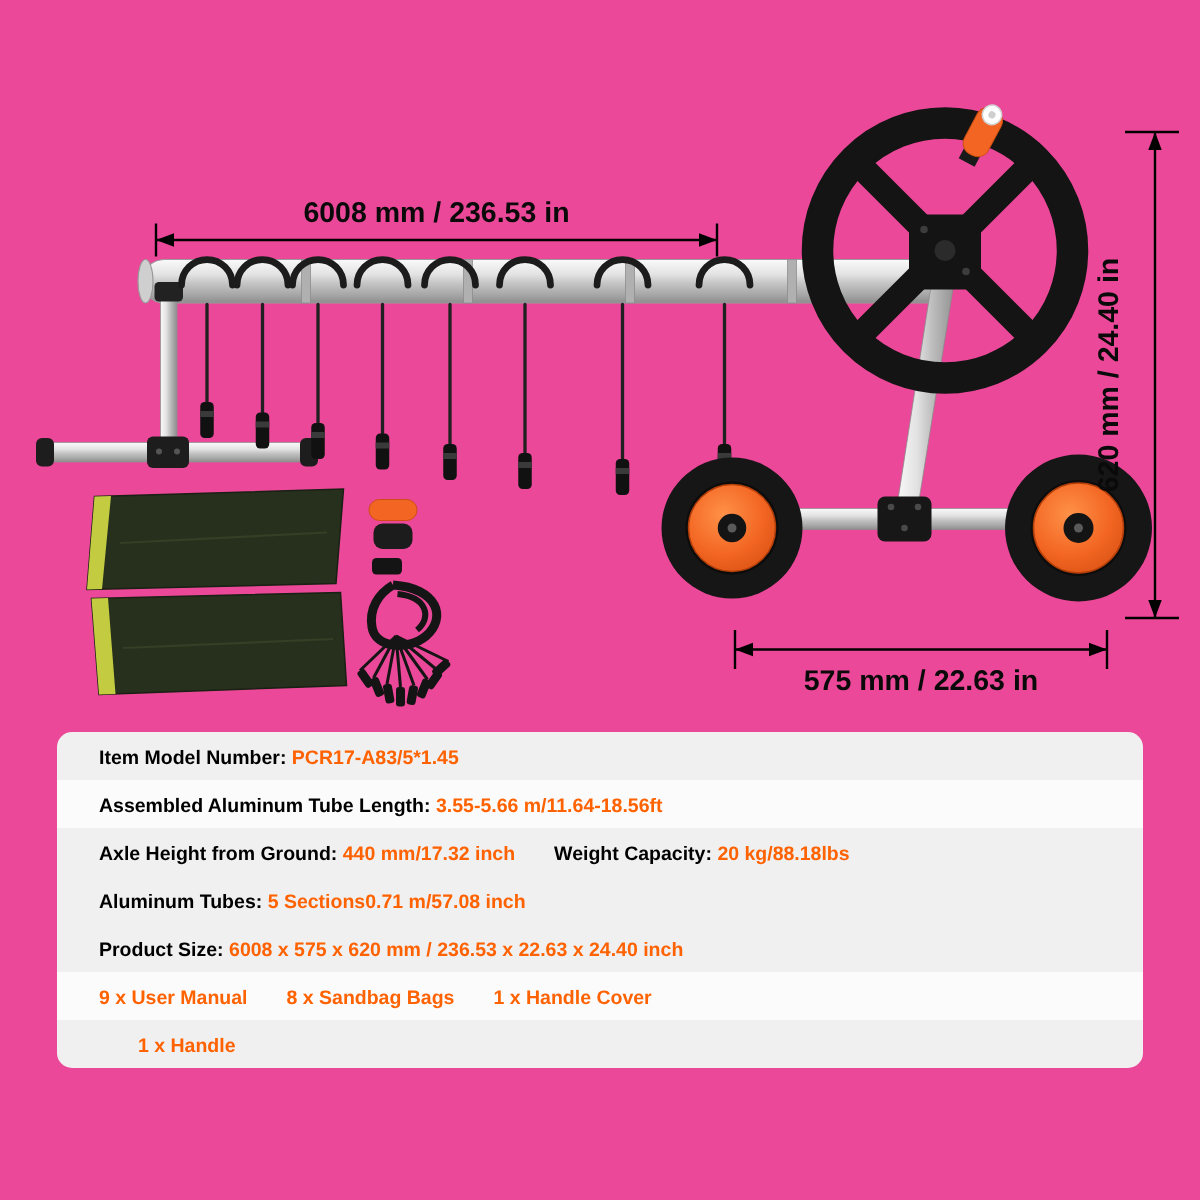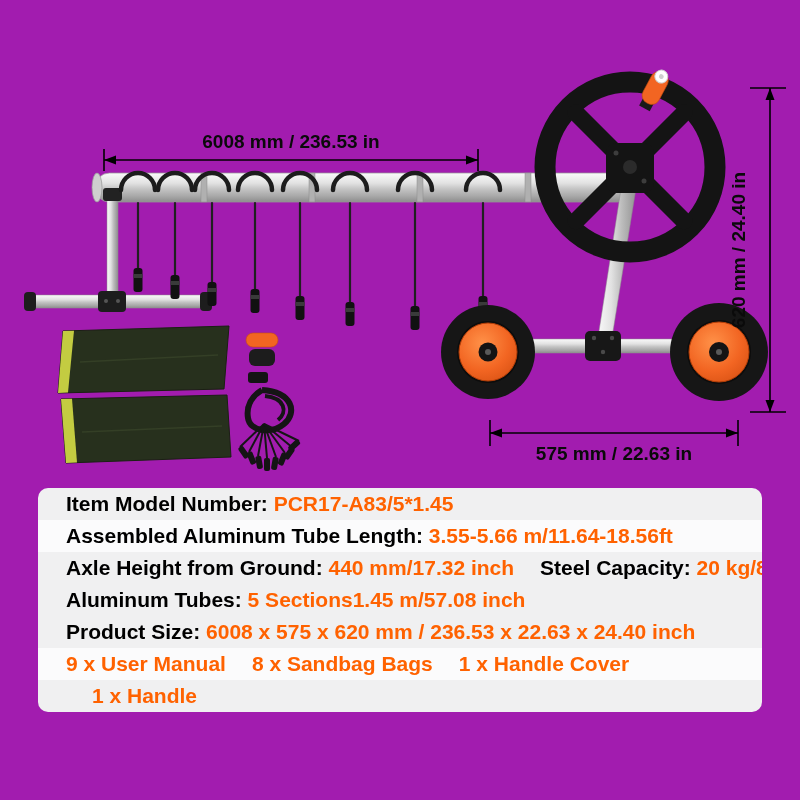--- a/index.html
+++ b/index.html
@@ -1,24 +1,24 @@
 <!DOCTYPE html>
 <html><head>
 <meta charset="utf-8">
 <style>
   html,body { margin:0; padding:0; background:#ffffff; }
-  .page { position:relative; width:800px; height:800px; background:#a21caf; overflow:hidden;
+  .page { position:relative; width:800px; height:800px; background:#ec4899; overflow:hidden;
           font-family:"Liberation Sans","DejaVu Sans",sans-serif; }
   svg.diagram { position:absolute; left:0; top:0; }
   svg text { font-family:"Liberation Sans","DejaVu Sans",sans-serif; font-weight:700;
              font-size:19px; fill:#0a0a0a; }
   .spec-table { position:absolute; left:38px; top:488px; width:724px;
                 border-radius:10px; overflow:hidden; }
   .spec-row { display:flex; align-items:center; height:32px; padding-left:28px;
-              font-size:21px; font-weight:700; }
+              font-size:13px; font-weight:700; }
   .spec-row.odd  { background:#f0f0f1; }
   .spec-row.even { background:#fbfbfc; }
   .spec-row span { white-space:pre; }
   .spec-row .label { color:#000000; }
   .spec-row .value { color:#ff6200; }
   .spec-row .gap   { margin-left:26px; }
 </style>
 </head>
 <body>
 
@@ -230,27 +230,27 @@
         <span class="label">Item Model Number: </span>
         <span class="value">PCR17-A83/5*1.45</span>
       </div>
       <div class="spec-row even">
         <span class="label">Assembled Aluminum Tube Length: </span>
         <span class="value">3.55-5.66 m/11.64-18.56ft</span>
       </div>
       <div class="spec-row odd">
         <span class="label">Axle Height from Ground: </span>
         <span class="value">440 mm/17.32 inch</span>
-        <span class="label gap">Steel Capacity: </span>
+        <span class="label gap">Weight Capacity: </span>
         <span class="value">20 kg/88.18lbs</span>
       </div>
       <div class="spec-row odd">
         <span class="label">Aluminum Tubes: </span>
         <span class="value">5 Sections</span>
-        <span class="value">1.45 m/57.08 inch</span>
+        <span class="value">0.71 m/57.08 inch</span>
       </div>
       <div class="spec-row odd">
         <span class="label">Product Size: </span>
         <span class="value">6008 x 575 x 620 mm / 236.53 x 22.63 x 24.40 inch</span>
       </div>
       <div class="spec-row even">
         <span class="value">9 x User Manual</span>
         <span class="value gap">8 x Sandbag Bags</span>
         <span class="value gap">1 x Handle Cover</span>
       </div>

